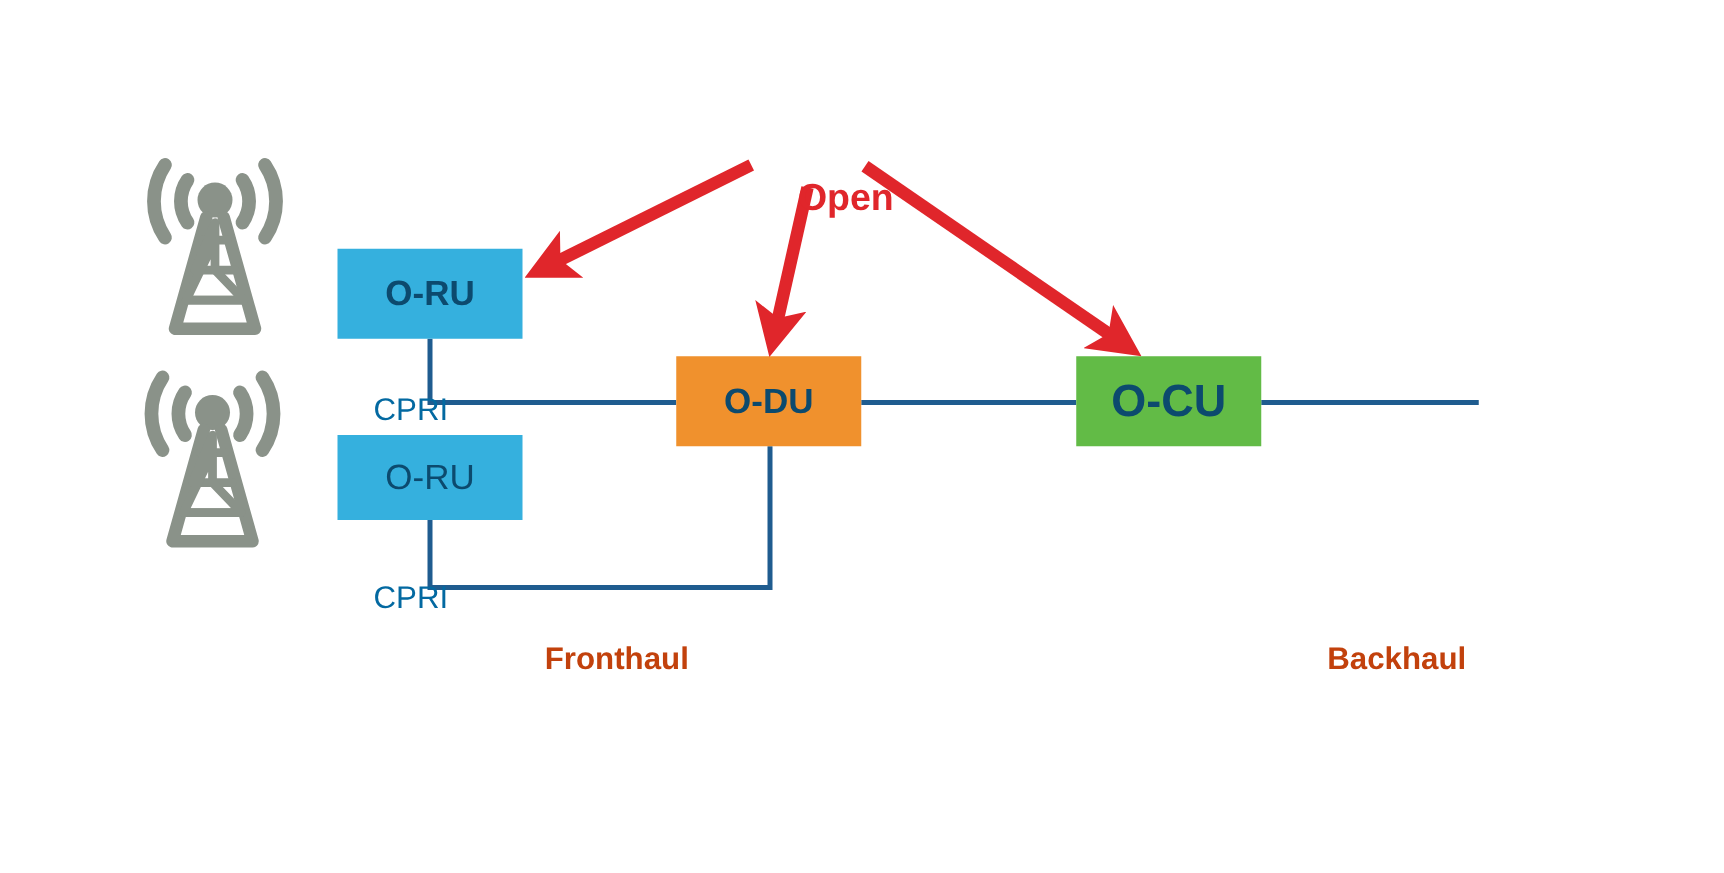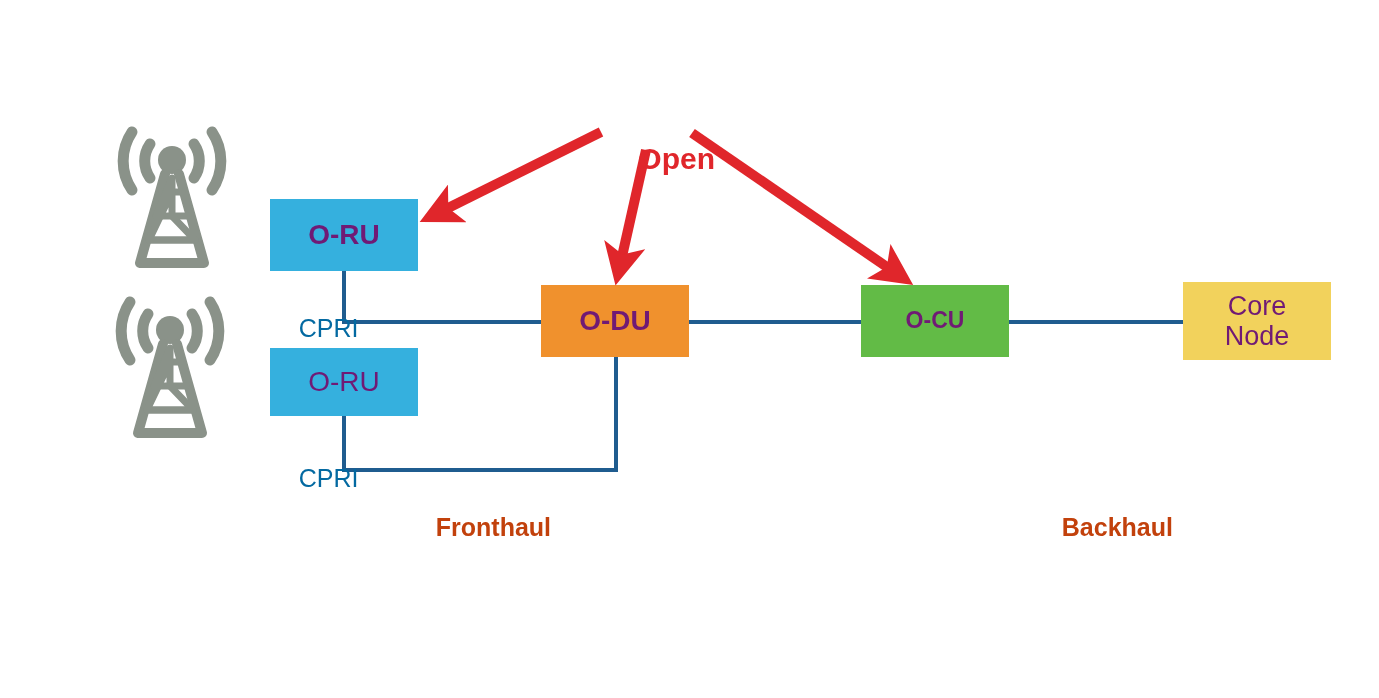--- a/index.html
+++ b/index.html
@@ -23,21 +23,21 @@
     top: 0;
     width: 1379px;
     height: 698px;
   }
   .node-box {
     position: absolute;
     display: flex;
     align-items: center;
     justify-content: center;
     text-align: center;
-    color: #701a75;
+    color: #0c4a6e;
     line-height: 1.12;
     box-sizing: border-box;
   }
   .node-box.bold { font-weight: bold; }
   .label-text {
     position: absolute;
     white-space: pre;
   }
   .cpri-label {
     color: #0369a1;
@@ -99,28 +99,24 @@
   </div>
 
   <div class="node-box" style="left:270px; top:348px; width:148px; height:68px; background:#35B0DE; font-size:28px;">
     <span>O-RU</span>
   </div>
 
   <div class="node-box bold" style="left:541px; top:285px; width:148px; height:72px; background:#F0912D; font-size:28px;">
     <span>O-DU</span>
   </div>
 
-  <div class="node-box bold" style="left:861px; top:285px; width:148px; height:72px; background:#62BB46; font-size:23px;">
+  <div class="node-box bold" style="left:861px; top:285px; width:148px; height:72px; background:#62BB46; font-size:36px;">
     <span>O-CU</span>
   </div>
 
-  <div class="node-box" style="left:1183px; top:282px; width:148px; height:78px; background:#F2D25C; font-size:27px;">
-    <span style="white-space:pre-line;">Core
-Node</span>
-  </div>
 
   <div class="label-text cpri-label" style="left:271px; top:285px;">
     <span>CPRI</span>
   </div>
   <div class="label-text cpri-label" style="left:271px; top:435px;">
     <span>CPRI</span>
   </div>
 
   <svg class="layer" viewBox="0 0 1379 698" xmlns="http://www.w3.org/2000/svg">
     <defs>

